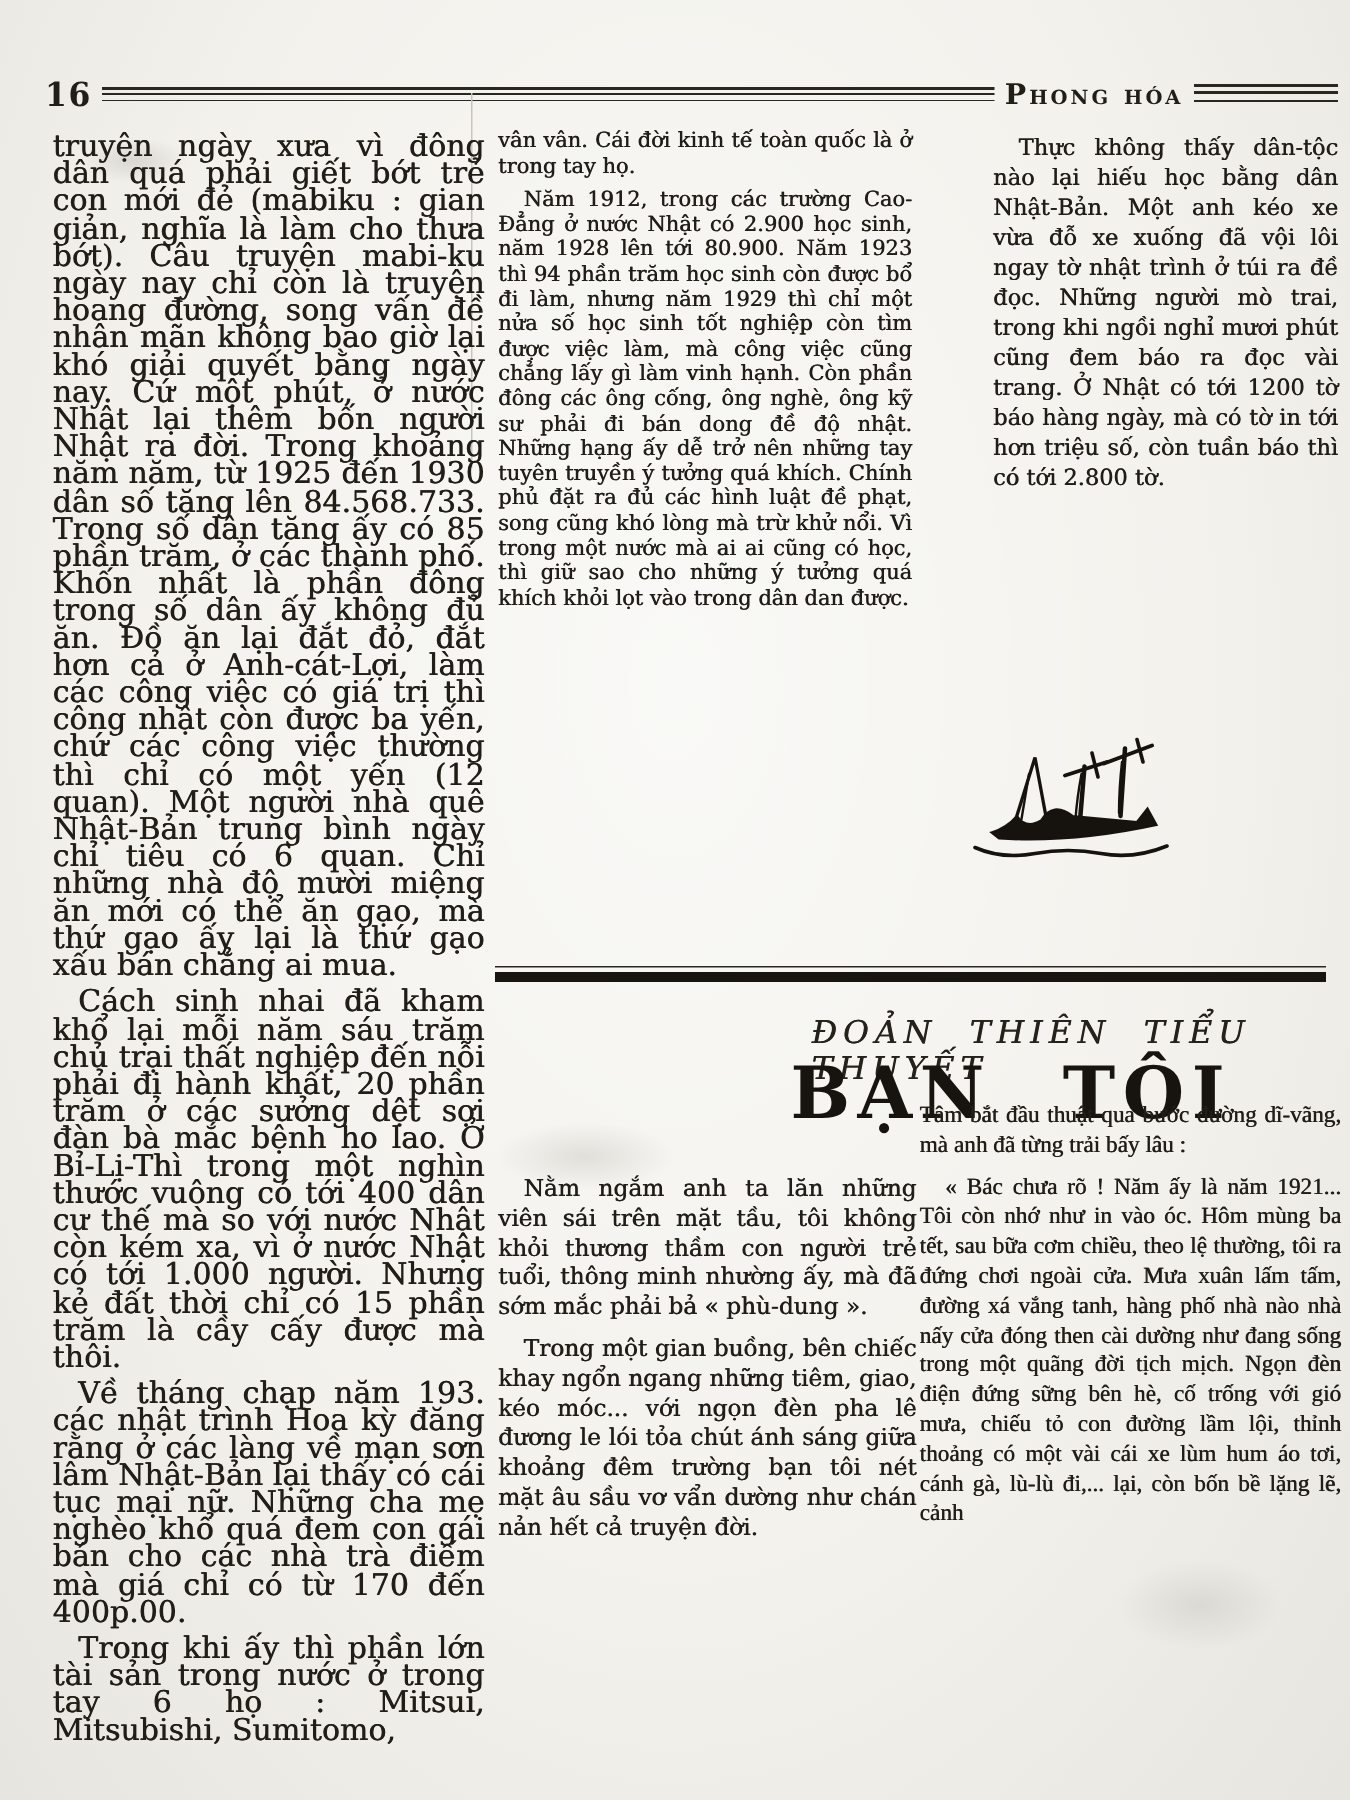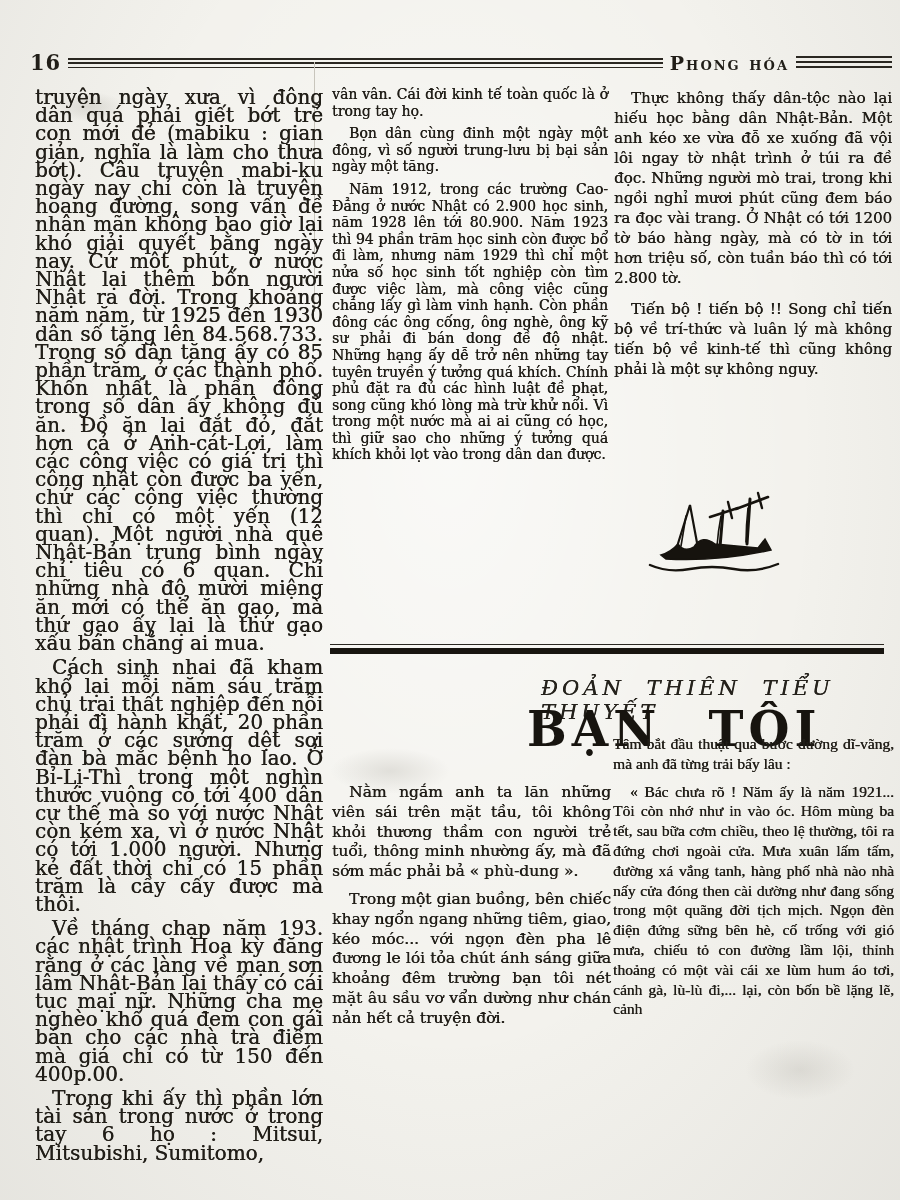--- a/index.html
+++ b/index.html
@@ -15,21 +15,21 @@
   .rule3{flex:1;height:10px;background:linear-gradient(#2a2721 0 2px,transparent 2px 4px,#2a2721 4px 5.5px,transparent 5.5px 8.5px,#2a2721 8.5px 9.5px,transparent 0);}
   .rule3s{width:96px;height:13px;background:linear-gradient(#2a2721 0 2px,transparent 2px 5px,#2a2721 5px 7px,transparent 7px 10.5px,#2a2721 10.5px 12px,transparent 0);}
   .masthead{font-variant:small-caps;font-weight:bold;font-size:19px;letter-spacing:2px;white-space:nowrap;}
 
   .col{position:absolute;}
   .col p{margin:0 0 6px;text-align:justify;text-shadow:.35px 0 0 currentColor;}
   .ind{text-indent:17px;}
   #col1{left:35px;top:88px;width:288px;font-size:20px;line-height:18.2px;}
   #col2{left:332px;top:86px;width:276px;font-size:14px;line-height:16.6px;}
   #col3{left:614px;top:88px;width:278px;font-size:15px;line-height:20px;}
-  #col3 p{margin-bottom:11px;}
+  #col3 p{margin-bottom:11px;margin-left:48px;}
 
   .vdivider{position:absolute;left:314px;top:62px;width:1px;height:250px;background:#c8c5bc;}
 
   .boat{position:absolute;left:646px;top:486px;width:156px;height:96px;}
 
   .section-rule{position:absolute;left:330px;top:644px;width:554px;height:12px;
     border-top:1.5px solid #2a2721;
     background:linear-gradient(transparent 0 3px,#181510 3px 9.5px,transparent 9.5px);}
   .kicker{position:absolute;left:541px;top:676px;font-style:italic;font-size:21px;letter-spacing:4px;word-spacing:11px;color:#25221c;text-shadow:.3px 0 0 currentColor;}
   .story-title{position:absolute;left:527px;top:702px;font-size:47px;font-weight:bold;letter-spacing:5px;word-spacing:26px;color:#17140f;transform:scaleY(1.02);}
@@ -56,33 +56,31 @@
   <div class="rule3"></div>
   <span class="masthead">Phong hóa</span>
   <div class="rule3s"></div>
 </div>
 
 <div class="vdivider"></div>
 
 <div class="col" id="col1">
   <p>truyện ngày xưa vì đông dân quá phải giết bớt trẻ con mới đẻ (mabiku : gian giản, nghĩa là làm cho thưa bớt). Câu truyện mabi-ku ngày nay chỉ còn là truyện hoang đường, song vấn đề nhân mãn không bao giờ lại khó giải quyết bằng ngày nay. Cứ một phút, ở nước Nhật lại thêm bốn người Nhật ra đời. Trong khoảng năm năm, từ 1925 đến 1930 dân số tăng lên 84.568.733. Trong số dân tăng ấy có 85 phần trăm, ở các thành phố. Khốn nhất là phần đông trong số dân ấy không đủ ăn. Đồ ăn lại đắt đỏ, đắt hơn cả ở Anh-cát-Lợi, làm các công việc có giá trị thì công nhật còn được ba yến, chứ các công việc thường thì chỉ có một yến (12 quan). Một người nhà quê Nhật-Bản trung bình ngày chỉ tiêu có 6 quan. Chỉ những nhà độ mười miệng ăn mới có thể ăn gạo, mà thứ gạo ấy lại là thứ gạo xấu bán chẳng ai mua.</p>
   <p class="ind">Cách sinh nhai đã kham khổ lại mỗi năm sáu trăm chủ trại thất nghiệp đến nỗi phải đi hành khất, 20 phần trăm ở các sưởng dệt sợi đàn bà mắc bệnh ho lao. Ở Bỉ-Lị-Thì trong một nghìn thước vuông có tới 400 dân cư thế mà so với nước Nhật còn kém xa, vì ở nước Nhật có tới 1.000 người. Nhưng kẻ đất thời chỉ có 15 phần trăm là cầy cấy được mà thôi.</p>
-  <p class="ind">Về tháng chạp năm 193. các nhật trình Hoa kỳ đăng rằng ở các làng về mạn sơn lâm Nhật-Bản lại thấy có cái tục mại nữ. Những cha mẹ nghèo khổ quá đem con gái bán cho các nhà trà điếm mà giá chỉ có từ 150 đến 400p.00.</p>
+  <p class="ind">Về tháng chạp năm 193. các nhật trình Hoa kỳ đăng rằng ở các làng về mạn sơn lâm Nhật-Bản lại thấy có cái tục mại nữ. Những cha mẹ nghèo khổ quá đem con gái bán cho các nhà trà điếm mà giá chỉ có từ 170 đến 400p.00.</p>
   <p class="ind">Trong khi ấy thì phần lớn tài sản trong nước ở trong tay 6 họ : Mitsui, Mitsubishi, Sumitomo,</p>
 </div>
 
 <div class="col" id="col2">
   <p>vân vân. Cái đời kinh tế toàn quốc là ở trong tay họ.</p>
-  <p class="ind">Bọn dân cùng đinh một ngày một đông, vì số người trung-lưu bị bại sản ngày một tăng.</p>
   <p class="ind">Năm 1912, trong các trường Cao-Đẳng ở nước Nhật có 2.900 học sinh, năm 1928 lên tới 80.900. Năm 1923 thì 94 phần trăm học sinh còn được bổ đi làm, nhưng năm 1929 thì chỉ một nửa số học sinh tốt nghiệp còn tìm được việc làm, mà công việc cũng chẳng lấy gì làm vinh hạnh. Còn phần đông các ông cống, ông nghè, ông kỹ sư phải đi bán dong đề độ nhật. Những hạng ấy dễ trở nên những tay tuyên truyền ý tưởng quá khích. Chính phủ đặt ra đủ các hình luật đề phạt, song cũng khó lòng mà trừ khử nổi. Vì trong một nước mà ai ai cũng có học, thì giữ sao cho những ý tưởng quá khích khỏi lọt vào trong dân dan được.</p>
 </div>
 
 <div class="col" id="col3">
   <p class="ind">Thực không thấy dân-tộc nào lại hiếu học bằng dân Nhật-Bản. Một anh kéo xe vừa đỗ xe xuống đã vội lôi ngay tờ nhật trình ở túi ra đề đọc. Những người mò trai, trong khi ngồi nghỉ mươi phút cũng đem báo ra đọc vài trang. Ở Nhật có tới 1200 tờ báo hàng ngày, mà có tờ in tới hơn triệu số, còn tuần báo thì có tới 2.800 tờ.</p>
-  <p class="ind">Tiến bộ ! tiến bộ !! Song chỉ tiến bộ về trí-thức và luân lý mà không tiến bộ về kinh-tế thì cũng không phải là một sự không nguy.</p>
 </div>
 
 <svg class="boat" viewBox="0 0 156 96">
   <g fill="none" stroke="#16130e" stroke-linecap="round">
 
     <path d="M30 64 L44 19 L52 62" stroke-width="2.2"></path>
     <path d="M40 30 L35 60" stroke-width="1.6"></path>
 
     <path d="M74 61 L77 25" stroke-width="3"></path>
     <path d="M101 58 L104 13" stroke-width="3"></path>

